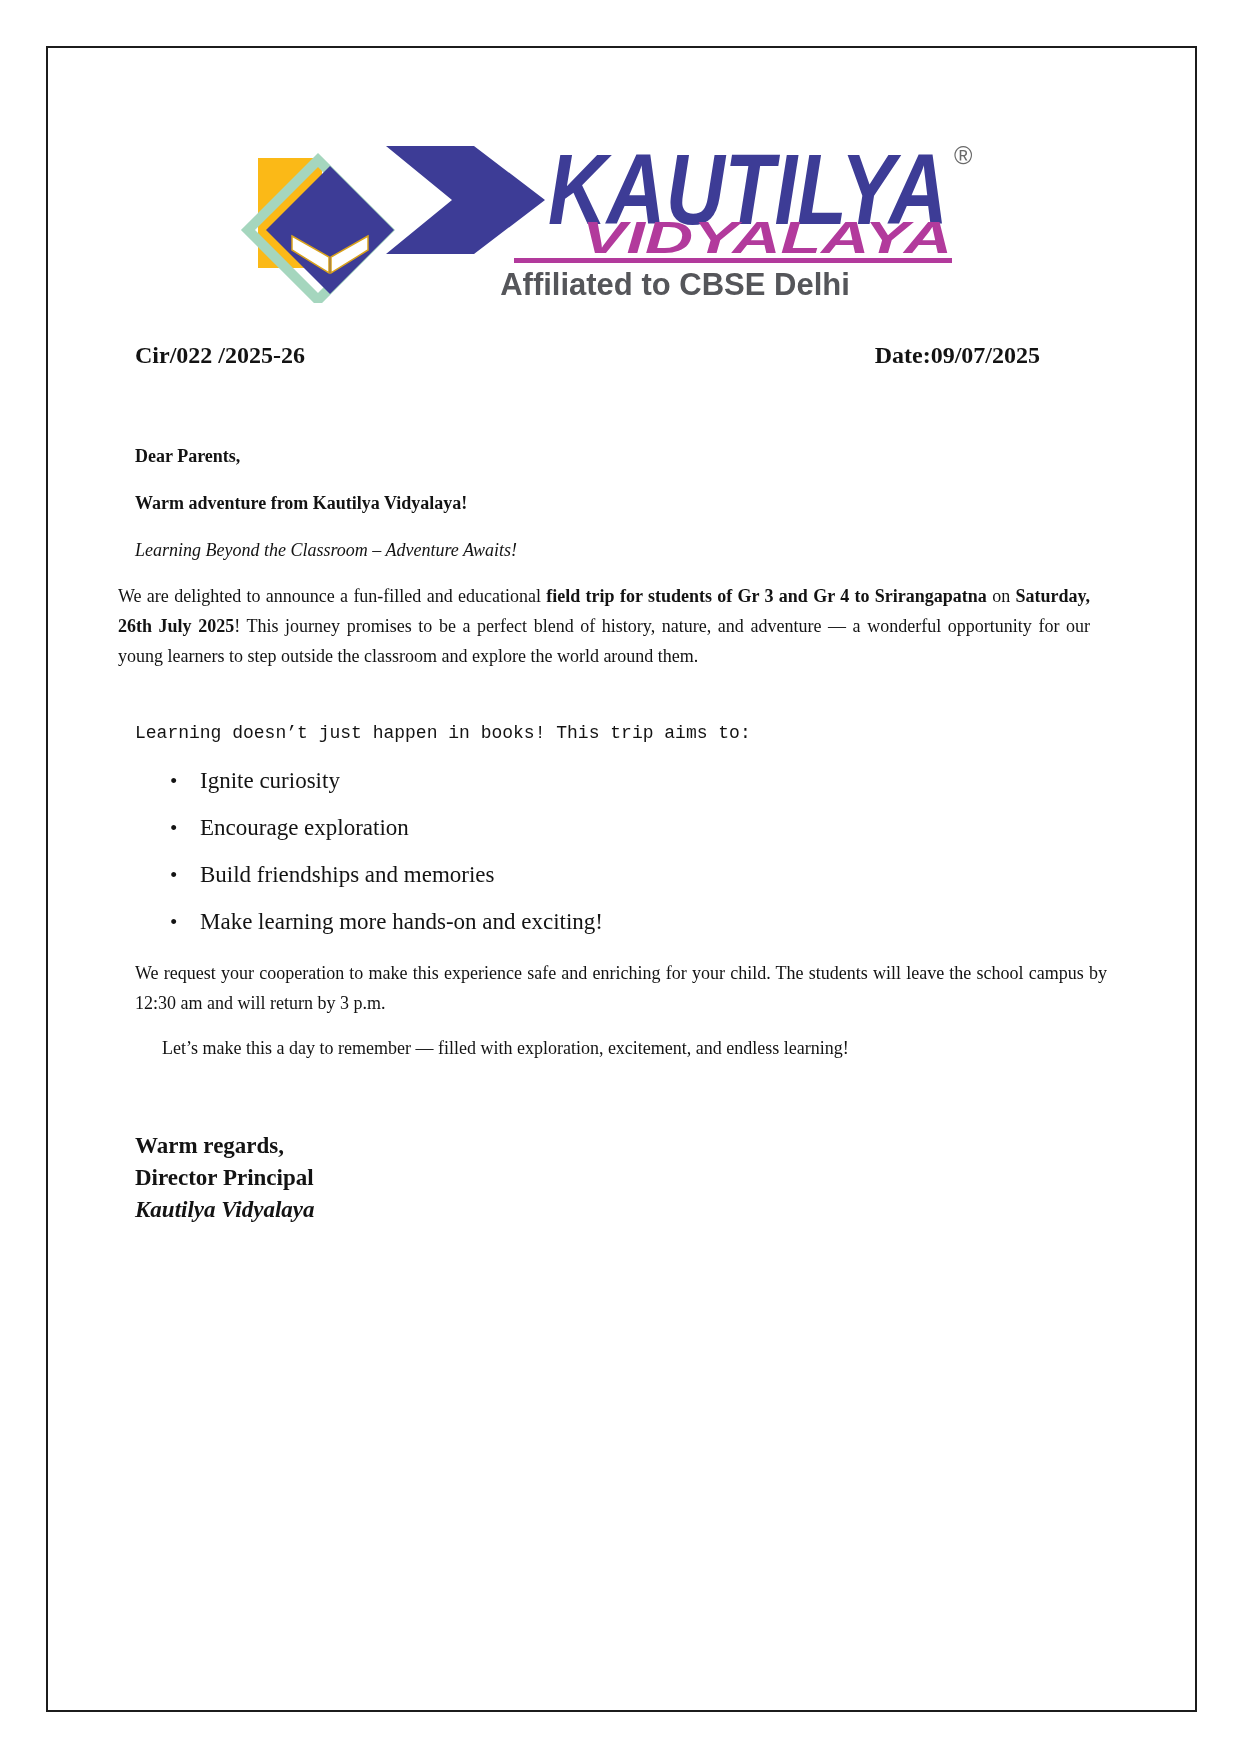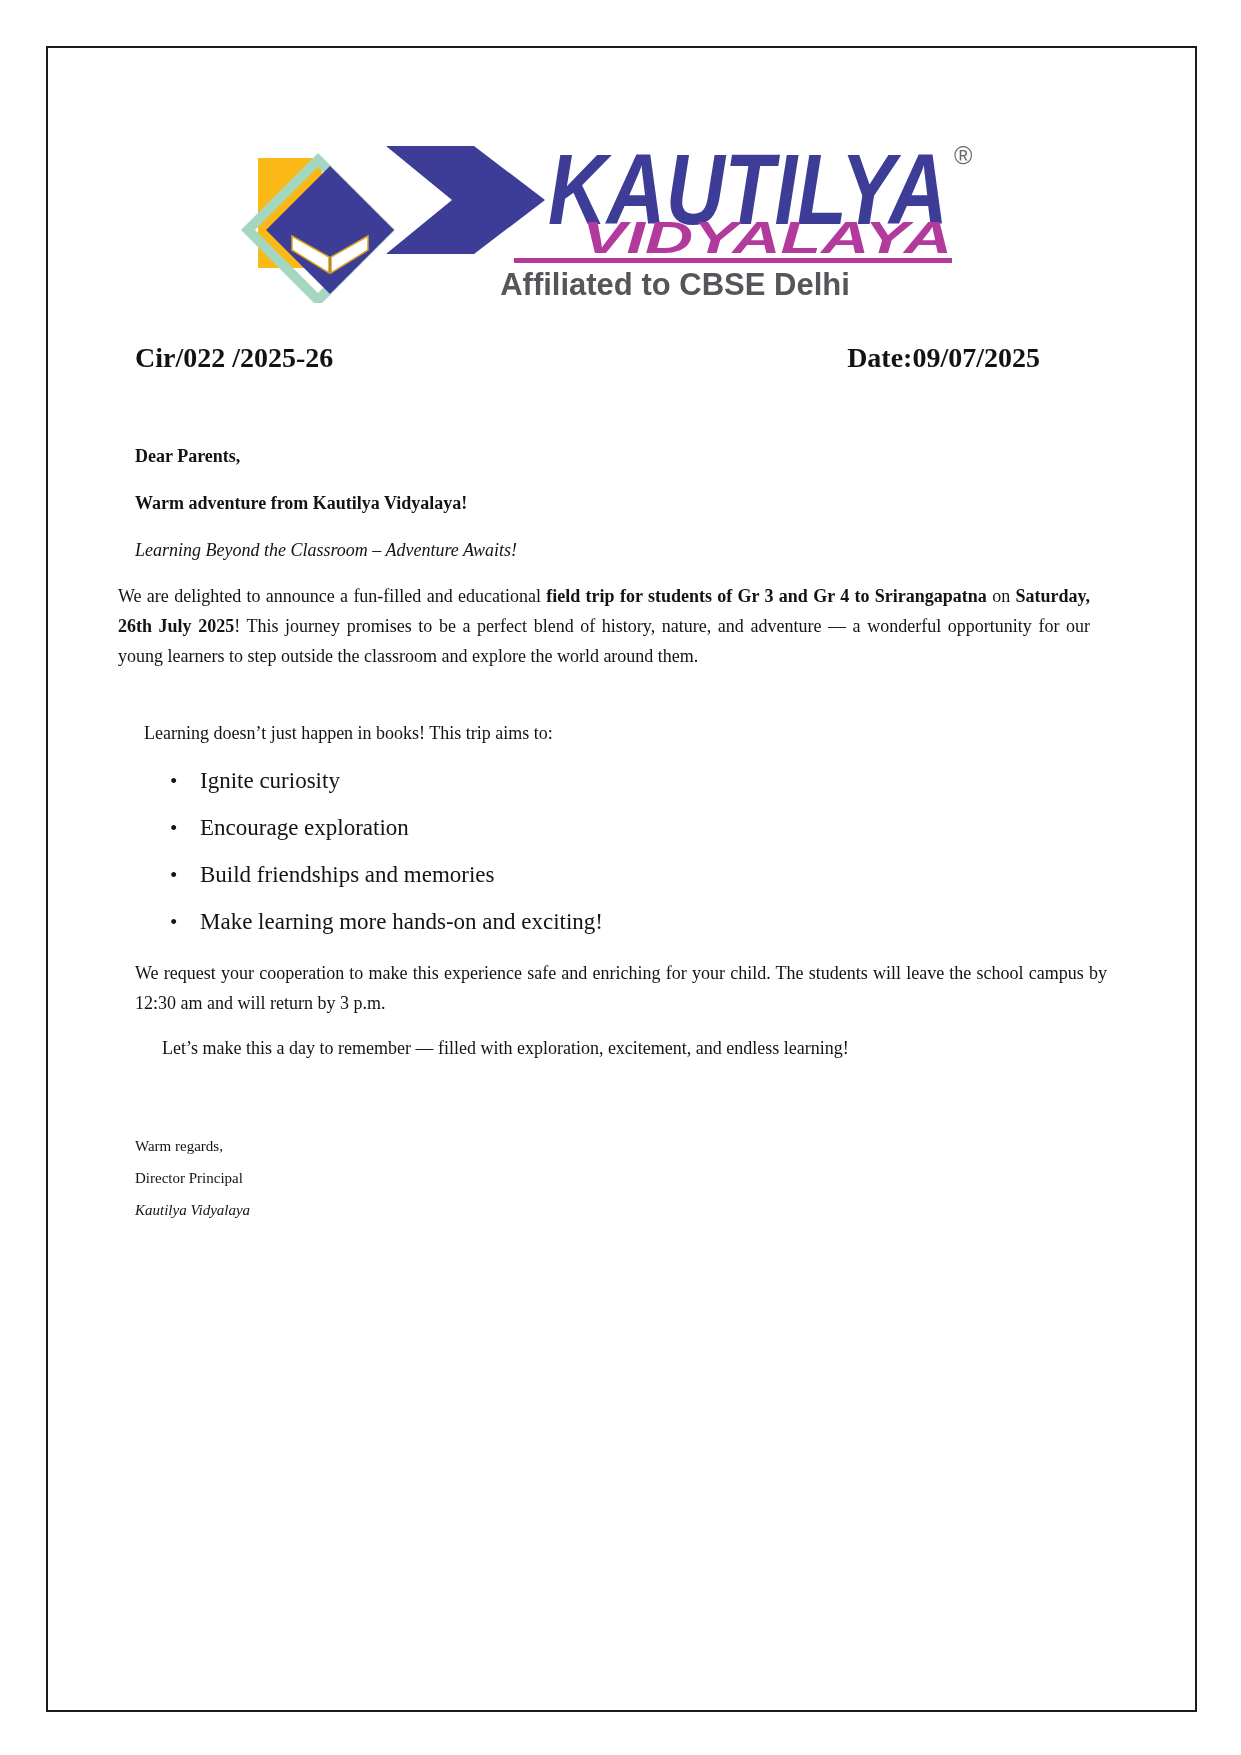--- a/index.html
+++ b/index.html
@@ -18,36 +18,36 @@
     background:#ffffff;
   }
   .abs { position:absolute; }
   .b { font-weight:bold; }
   .i { font-style:italic; }
   .body-text { font-size:18px; line-height:30px; }
   .para { width:972px; text-align:justify; }
   .header-row {
     left:135px; top:342px; width:905px;
     display:flex; justify-content:space-between;
-    font-weight:bold; font-size:28px;
+    font-weight:bold; font-size:24px;
   }
   .logo-svg { left:230px; top:138px; }
   ul.aims {
     list-style:none; margin:0; padding:0;
     left:135px; top:766px;
   }
   ul.aims li {
     display:flex; align-items:flex-start;
     padding-left:35px; margin-bottom:17px;
     font-size:23px; line-height:30px;
   }
   ul.aims li .marker {
     width:30px; flex:0 0 30px; font-size:21px;
   }
-  .signature { left:135px; top:1130px; font-size:15px; line-height:32px; font-weight:normal; }
+  .signature { left:135px; top:1130px; font-size:23px; line-height:32px; font-weight:bold; }
 </style>
 </head>
 <body>
 
 <div class="page-border"></div>
 
 <svg class="abs logo-svg" width="745" height="165" viewBox="0 0 745 165" xmlns="http://www.w3.org/2000/svg">
 
   <g>
     <rect x="28" y="20" width="64" height="110" fill="#FBB917"></rect>
@@ -74,21 +74,21 @@
 <div class="abs body-text b" style="left:135px; top:441px;">Dear Parents,</div>
 
 <div class="abs body-text b" style="left:135px; top:488px;">Warm adventure from Kautilya Vidyalaya!</div>
 
 <div class="abs body-text i" style="left:135px; top:535px;text-align:center;">Learning Beyond the Classroom – Adventure Awaits!</div>
 
 <p class="abs body-text para" style="left:118px; top:581px; margin:0;">
   <span>We are delighted to announce a fun-filled and educational </span><b>field trip for students of Gr 3 and Gr 4 to Srirangapatna</b><span> on </span><b>Saturday, 26th July 2025</b><span>! This journey promises to be a perfect blend of history, nature, and adventure — a wonderful opportunity for our young learners to step outside the classroom and explore the world around them.</span>
 </p>
 
-<div class="abs body-text" style="left:144px; top:718px;">Learning doesn’t just happen in books! This trip aims to:</div>
+<div class="abs body-text" style="left:135px; top:718px;font-family:Liberation Mono, monospace;">Learning doesn’t just happen in books! This trip aims to:</div>
 
 <ul class="abs aims">
   <li>
     <span class="marker">•</span>
     <span>Ignite curiosity</span>
   </li>
   <li>
     <span class="marker">•</span>
     <span>Encourage exploration</span>
   </li>

